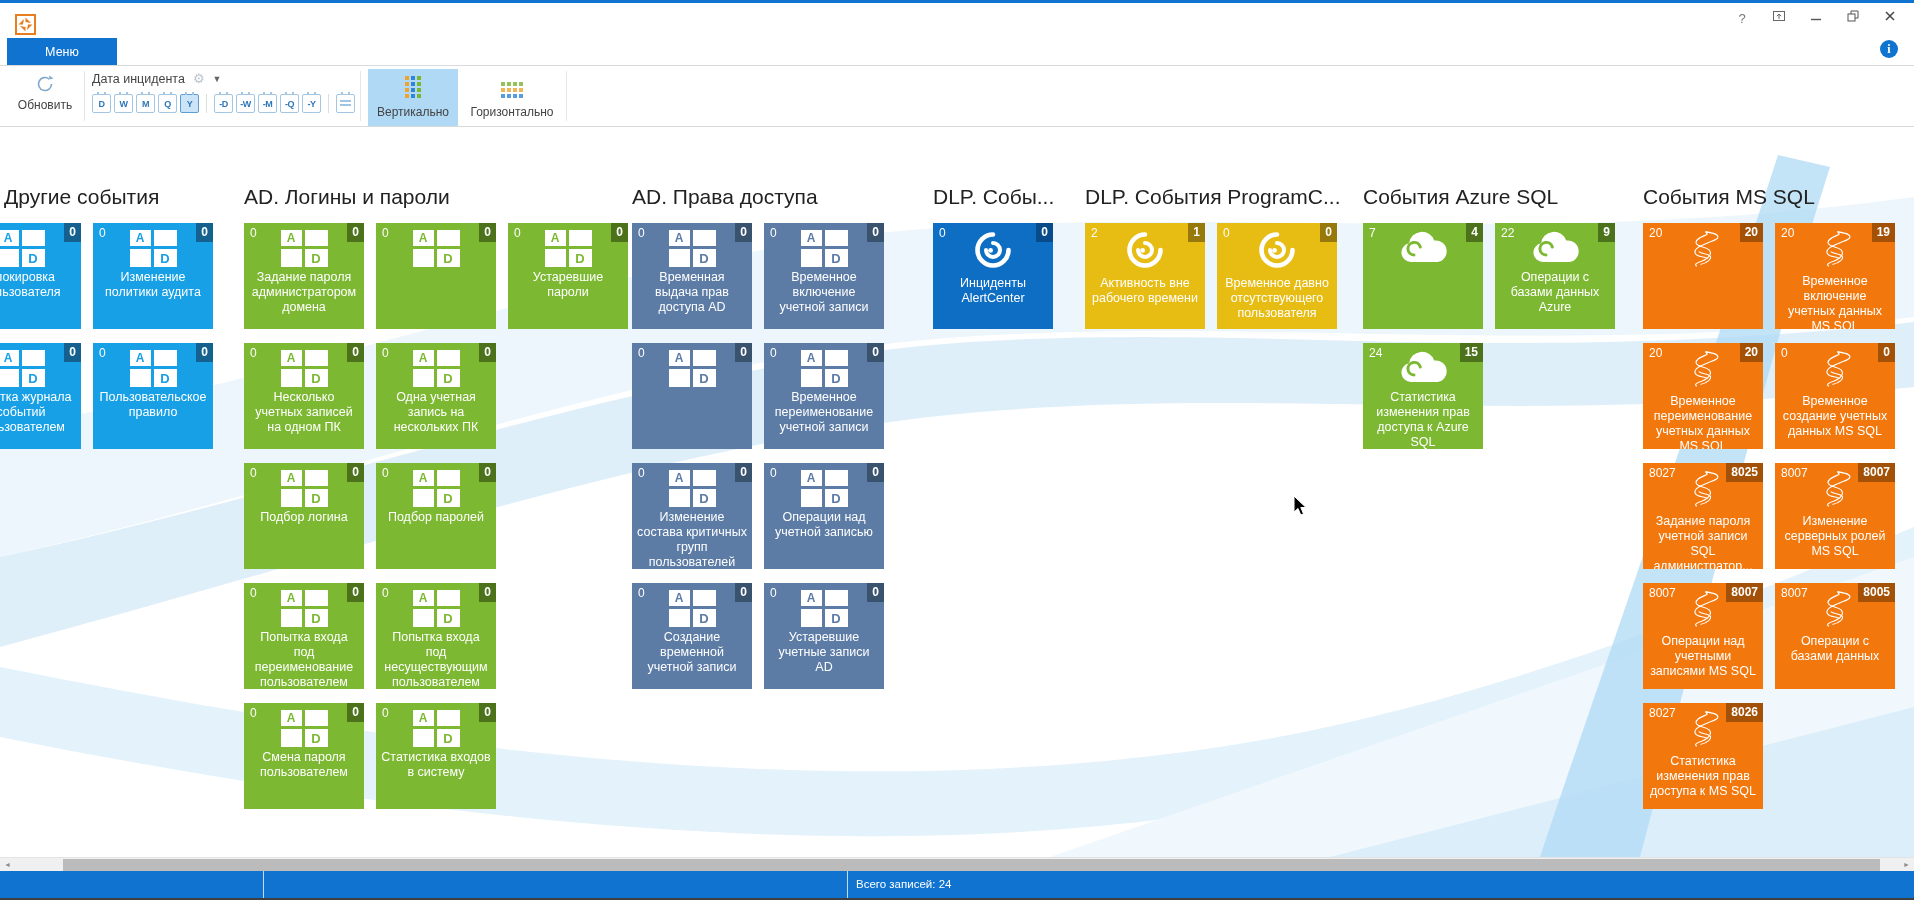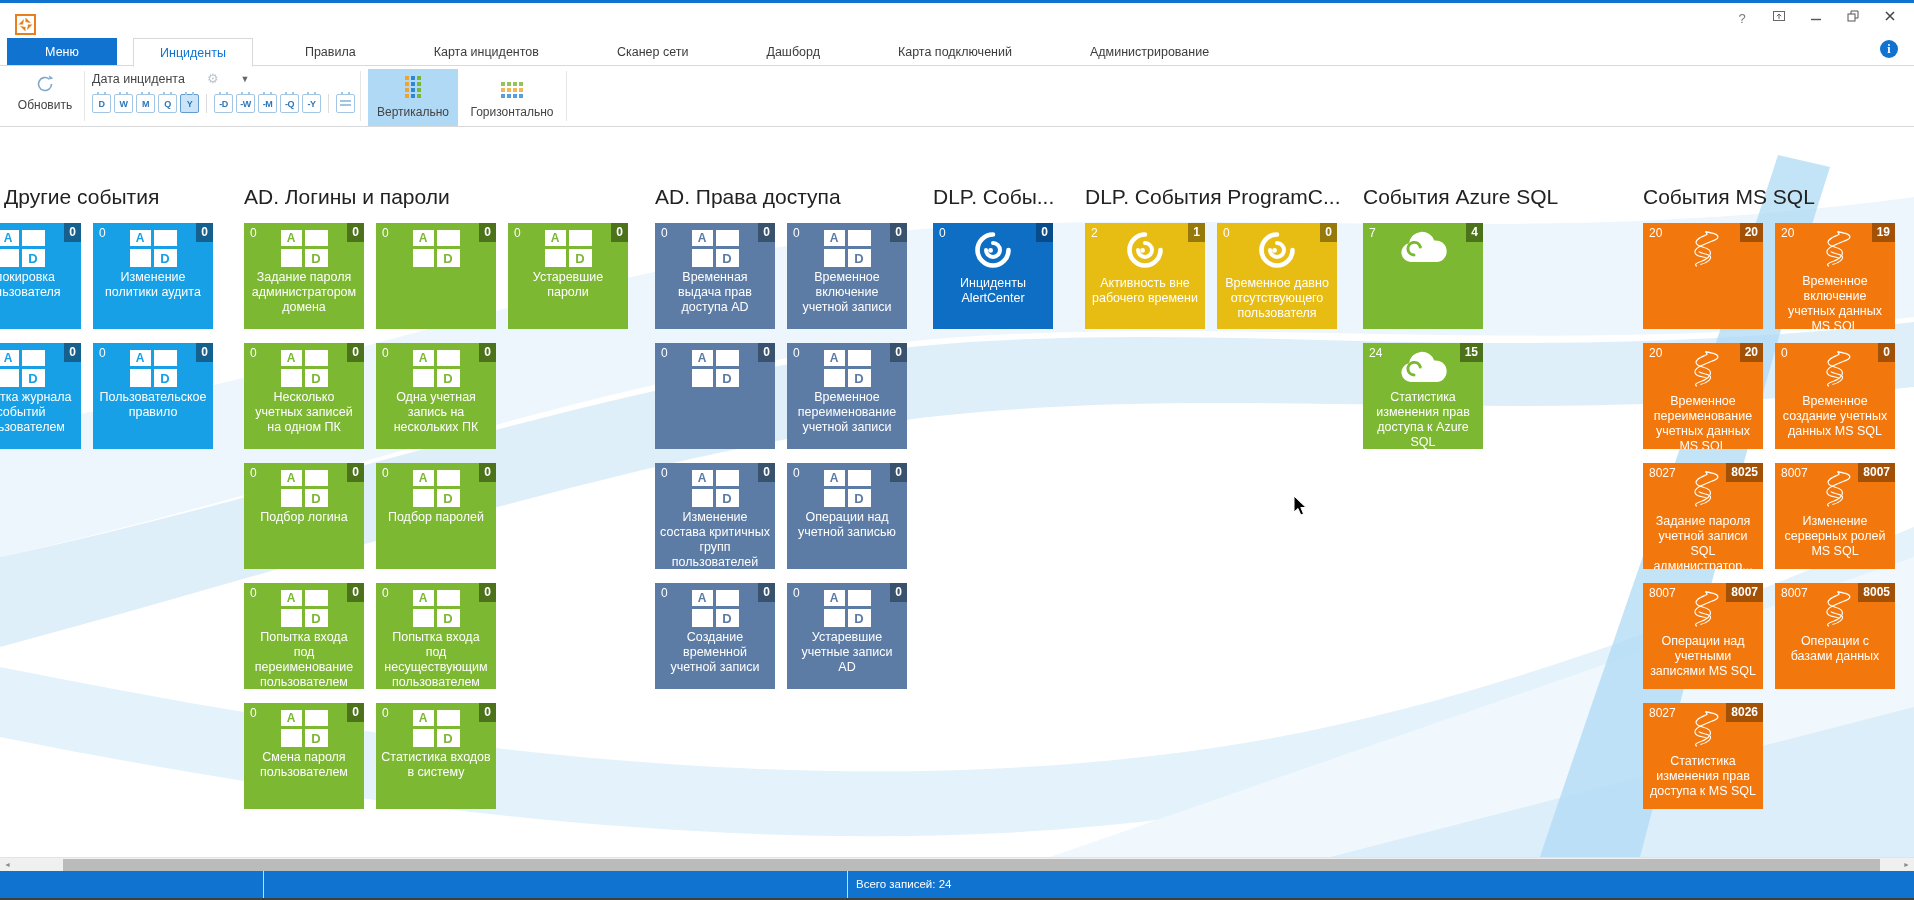--- a/index.html
+++ b/index.html
@@ -24,21 +24,21 @@
   .tab.active{background:#fff;color:#1073D0;border:1px solid #D9D9D9;border-bottom:1px solid #fff;margin-bottom:-1px;z-index:3;}
   .infoicon{position:absolute;right:16px;top:40px;width:18px;height:18px;border-radius:50%;background:#1073D0;
             color:#fff;font-size:12px;font-weight:bold;display:flex;align-items:center;justify-content:center;
             font-family:"Liberation Serif",serif;cursor:pointer;z-index:4;}
 
   
   .ribbon{position:absolute;top:66px;left:0;right:0;height:60px;background:#fff;border-bottom:1px solid #D9D9D9;}
   .refresh{position:absolute;left:12px;top:7px;width:66px;text-align:center;font-size:12px;color:#444;cursor:pointer;}
   .refresh svg{display:block;margin:0 auto 3px;}
   .vsep{position:absolute;top:5px;width:1px;height:50px;background:#E6E6E6;}
-  .dategroup{position:absolute;left:92px;top:5px;font-size:12.5px;color:#444;display:flex;align-items:center;gap:22px;}
+  .dategroup{position:absolute;left:92px;top:5px;font-size:12.5px;color:#444;display:flex;align-items:center;gap:8px;}
   .gearglyph{color:#bcc6cd;font-size:13px;cursor:pointer;}
   .caretglyph{color:#666;font-size:9px;cursor:pointer;}
   .periods{position:absolute;left:92px;top:28px;display:flex;align-items:center;gap:3px;}
   .pbtn{width:19px;height:19px;box-sizing:border-box;border:1px solid #A3C6E4;background:#fff;color:#2E77B8;
         font-size:9px;font-weight:bold;display:flex;align-items:center;justify-content:center;position:relative;
         border-radius:2px;cursor:pointer;letter-spacing:-0.5px;}
   .pbtn::before,.pbtn::after{content:"";position:absolute;top:-3px;width:2px;height:3px;background:#A3C6E4;}
   .pbtn::before{left:4px}.pbtn::after{right:4px}
   .pbtn.sel{background:#CBE4F7;border-color:#5E9CD3;}
   .gsep{width:1px;height:19px;background:#DCDCDC;margin:0 4px;}
@@ -127,29 +127,20 @@
     <rect x="1" y="1" width="19" height="19" fill="none" stroke="#E87E1E" stroke-width="2"></rect>
     <path d="M10.5 3.5 L16 9 L10.5 8 Z" fill="#E87E1E"></path>
     <path d="M17.5 10.5 L12 16 L13 10.5 Z" fill="#E87E1E"></path>
     <path d="M10.5 17.5 L5 12 L10.5 13 Z" fill="#E87E1E"></path>
     <path d="M3.5 10.5 L9 5 L8 10.5 Z" fill="#E87E1E"></path>
   </svg>
 </div>
 
 <div class="tabrow">
   <div class="menubtn">Меню</div>
-  <div class="tabs" id="tabs">
-      <div class="tab active">Инциденты</div>
-      <div class="tab">Правила</div>
-      <div class="tab">Карта инцидентов</div>
-      <div class="tab">Сканер сети</div>
-      <div class="tab">Дашборд</div>
-      <div class="tab">Карта подключений</div>
-      <div class="tab">Администрирование</div>
-    </div>
 </div>
 <div class="infoicon">i</div>
 
 <div class="ribbon">
   <div class="refresh">
     <svg width="22" height="22" viewBox="0 0 22 22">
       <path d="M17.5 11 a6.5 6.5 0 1 1 -2.3-4.95" fill="none" stroke="#7FA7C9" stroke-width="1.6"></path>
       <path d="M15 2.5 L15.6 6.6 L19.4 5.2 Z" fill="#7FA7C9"></path>
     </svg>
     <span>Обновить</span>
@@ -403,21 +394,21 @@
             <div class="adicon">
               <span class="pa" style="color: rgb(125, 184, 50);">A</span>
               <span></span>
               <span></span>
               <span class="pd" style="color: rgb(125, 184, 50);">D</span>
             </div>
             <div class="tile-label">Статистика входов в систему</div>
           </div>
         </div>
       </div>
-      <div class="col" style="left: 655px;">
+      <div class="col" style="left: 632px;">
         <div class="col-title">AD. Права доступа</div>
         <div class="tile-row">
           <div class="tile" style="background: rgb(92, 124, 166);">
             <span class="num-l">0</span>
             <span class="num-r" style="background: rgb(57, 83, 111);">0</span>
             <div class="adicon">
               <span class="pa" style="color: rgb(92, 124, 166);">A</span>
               <span></span>
               <span></span>
               <span class="pd" style="color: rgb(92, 124, 166);">D</span>
@@ -552,20 +543,29 @@
         <div class="col-title">События Azure SQL</div>
         <div class="tile-row">
           <div class="tile" style="background: rgb(125, 184, 50);">
             <span class="num-l">7</span>
             <span class="num-r" style="background: rgb(76, 114, 27);">4</span>
             <div class="tileicon" style="height: 38px;"><svg width="48" height="36" viewBox="0 0 48 36">
                 <path d="M38.5 32 H12 a9.5 9.5 0 0 1 -2-18.8 a13 13 0 0 1 25.2-2.6 A8.8 8.8 0 0 1 38.5 32 Z" fill="#fff"></path>
                 <path d="M15 25 a6.3 6.3 0 1 1 6.3 -8" fill="none" stroke="#7DB832" stroke-width="3" stroke-linecap="round"></path>
               </svg></div>
           </div>
+          <div class="tile" style="background: rgb(125, 184, 50);">
+            <span class="num-l">22</span>
+            <span class="num-r" style="background: rgb(76, 114, 27);">9</span>
+            <div class="tileicon" style="height: 38px;"><svg width="48" height="36" viewBox="0 0 48 36">
+                <path d="M38.5 32 H12 a9.5 9.5 0 0 1 -2-18.8 a13 13 0 0 1 25.2-2.6 A8.8 8.8 0 0 1 38.5 32 Z" fill="#fff"></path>
+                <path d="M15 25 a6.3 6.3 0 1 1 6.3 -8" fill="none" stroke="#7DB832" stroke-width="3" stroke-linecap="round"></path>
+              </svg></div>
+            <div class="tile-label">Операции с базами данных Azure</div>
+          </div>
         </div>
         <div class="tile-row">
           <div class="tile" style="background: rgb(125, 184, 50);">
             <span class="num-l">24</span>
             <span class="num-r" style="background: rgb(76, 114, 27);">15</span>
             <div class="tileicon" style="height: 38px;"><svg width="48" height="36" viewBox="0 0 48 36">
                 <path d="M38.5 32 H12 a9.5 9.5 0 0 1 -2-18.8 a13 13 0 0 1 25.2-2.6 A8.8 8.8 0 0 1 38.5 32 Z" fill="#fff"></path>
                 <path d="M15 25 a6.3 6.3 0 1 1 6.3 -8" fill="none" stroke="#7DB832" stroke-width="3" stroke-linecap="round"></path>
               </svg></div>
             <div class="tile-label">Статистика изменения прав доступа к Azure SQL</div>

